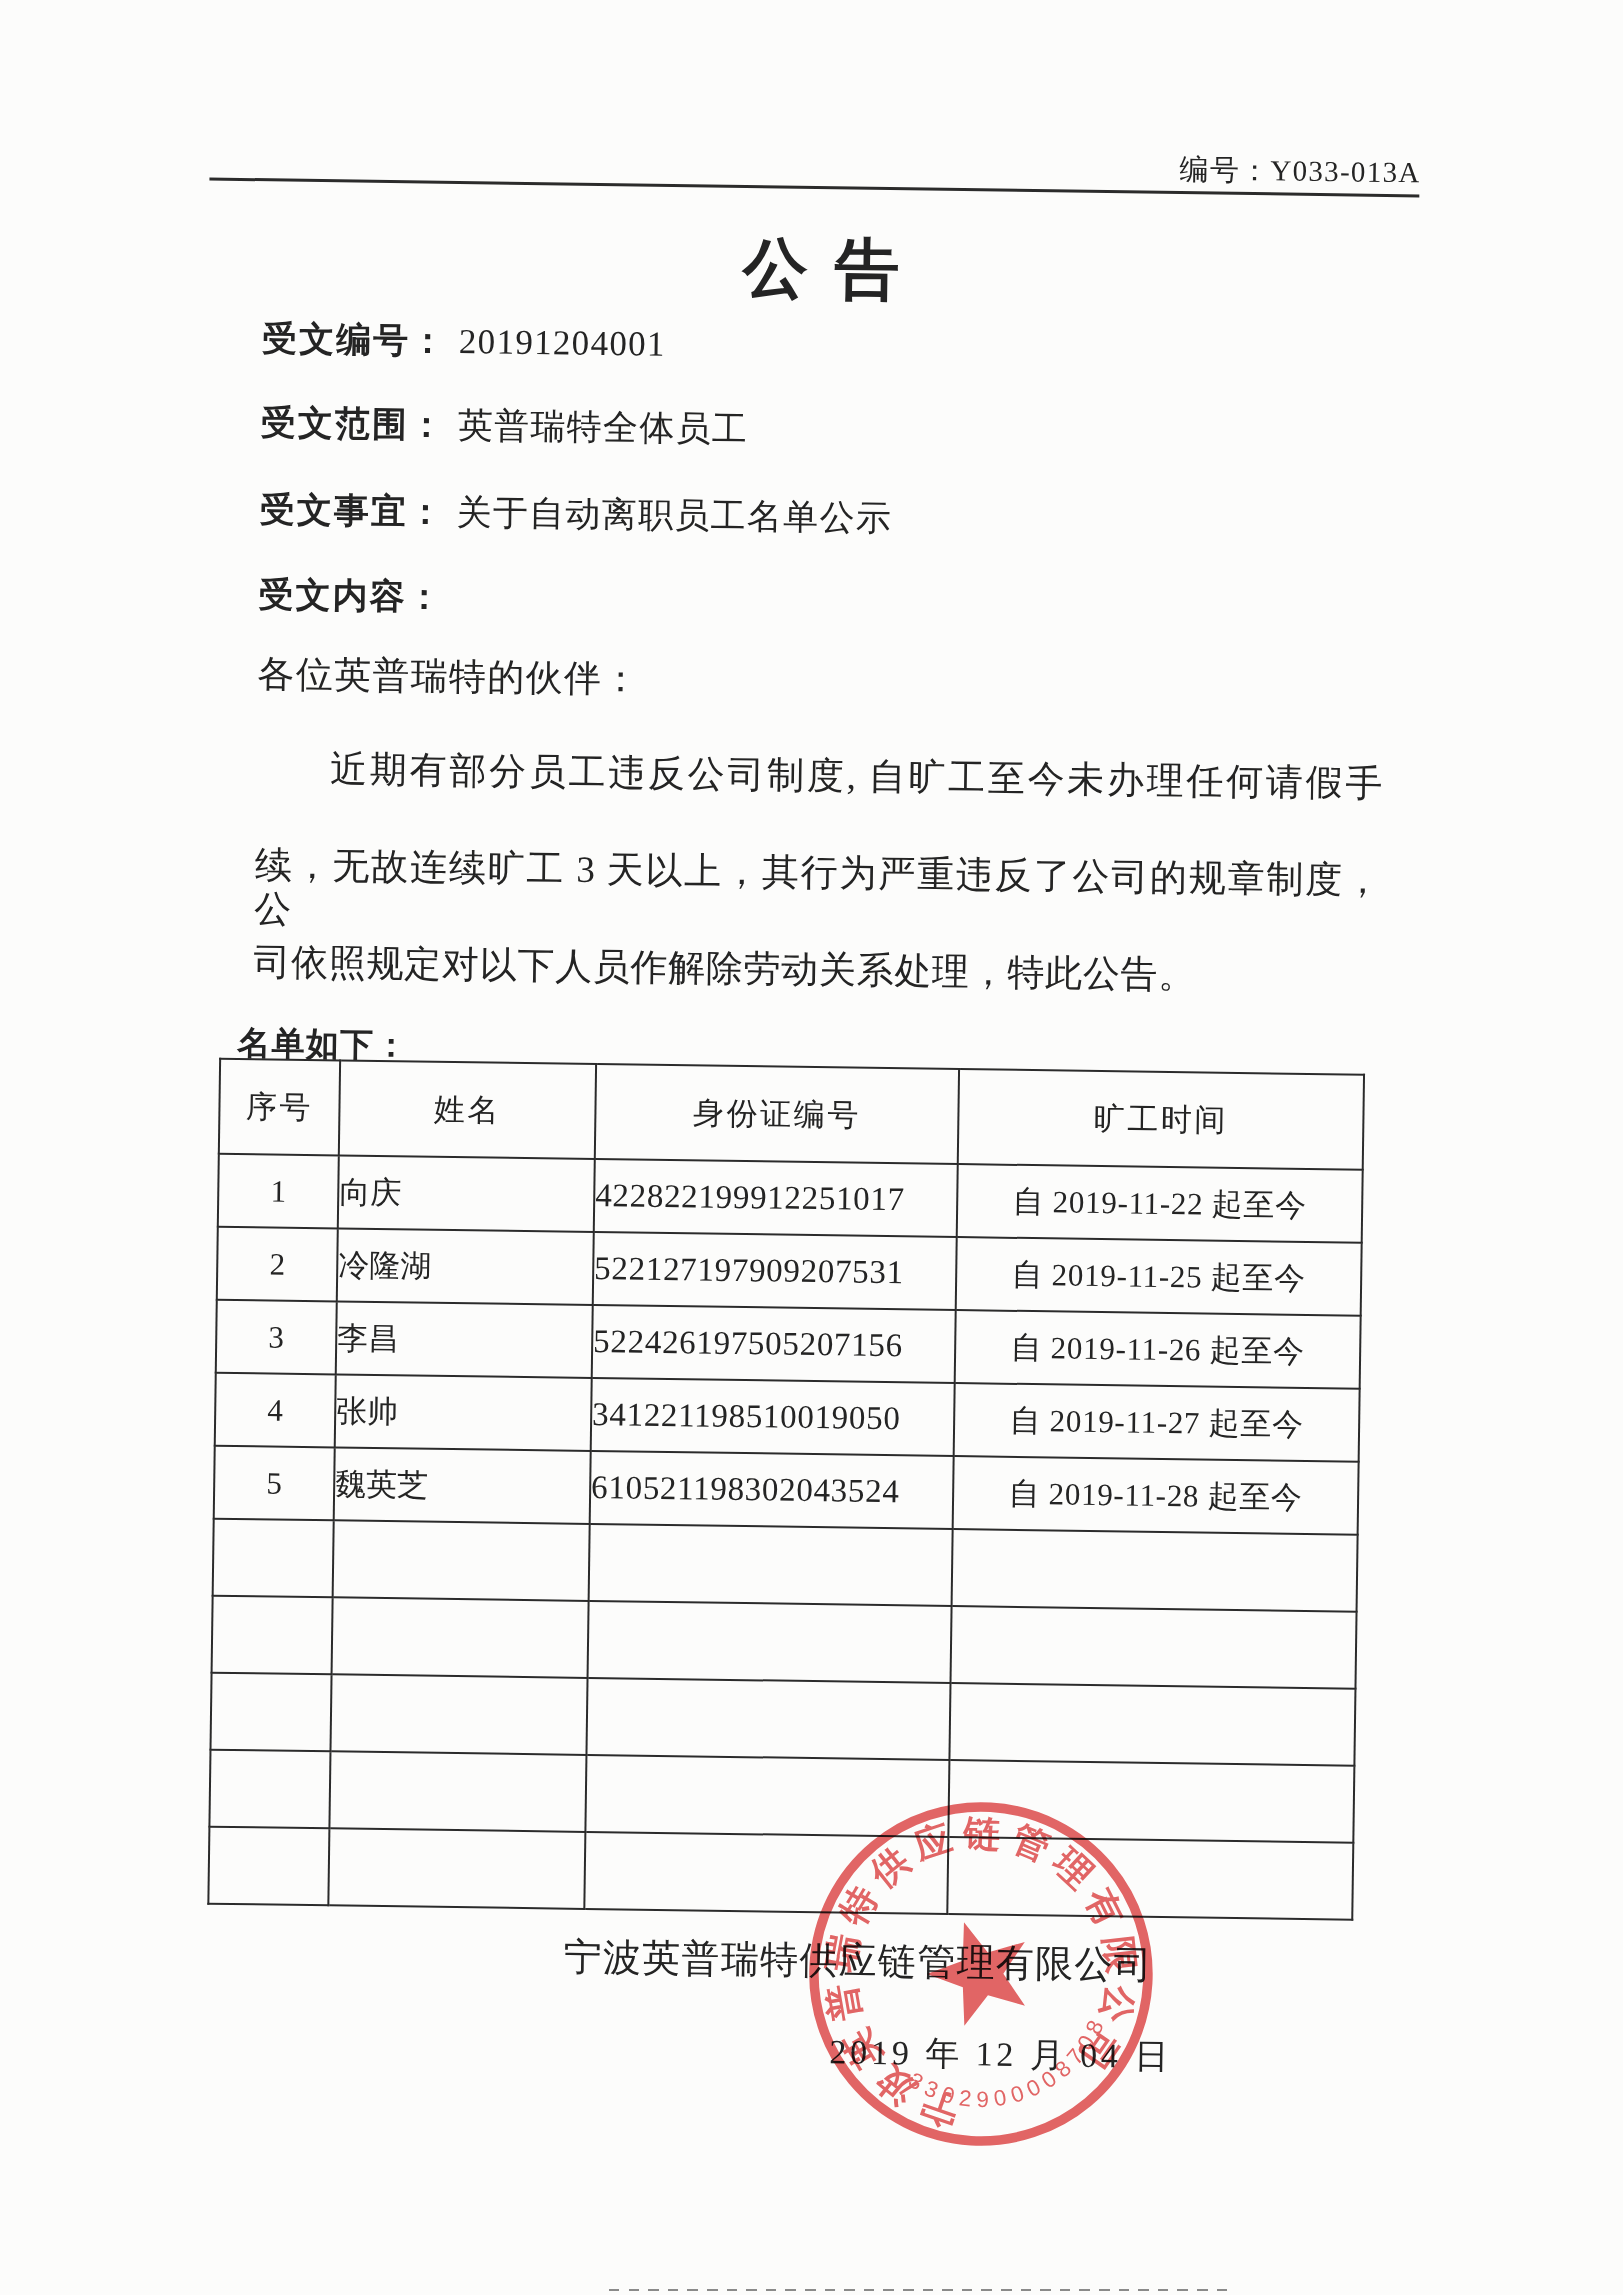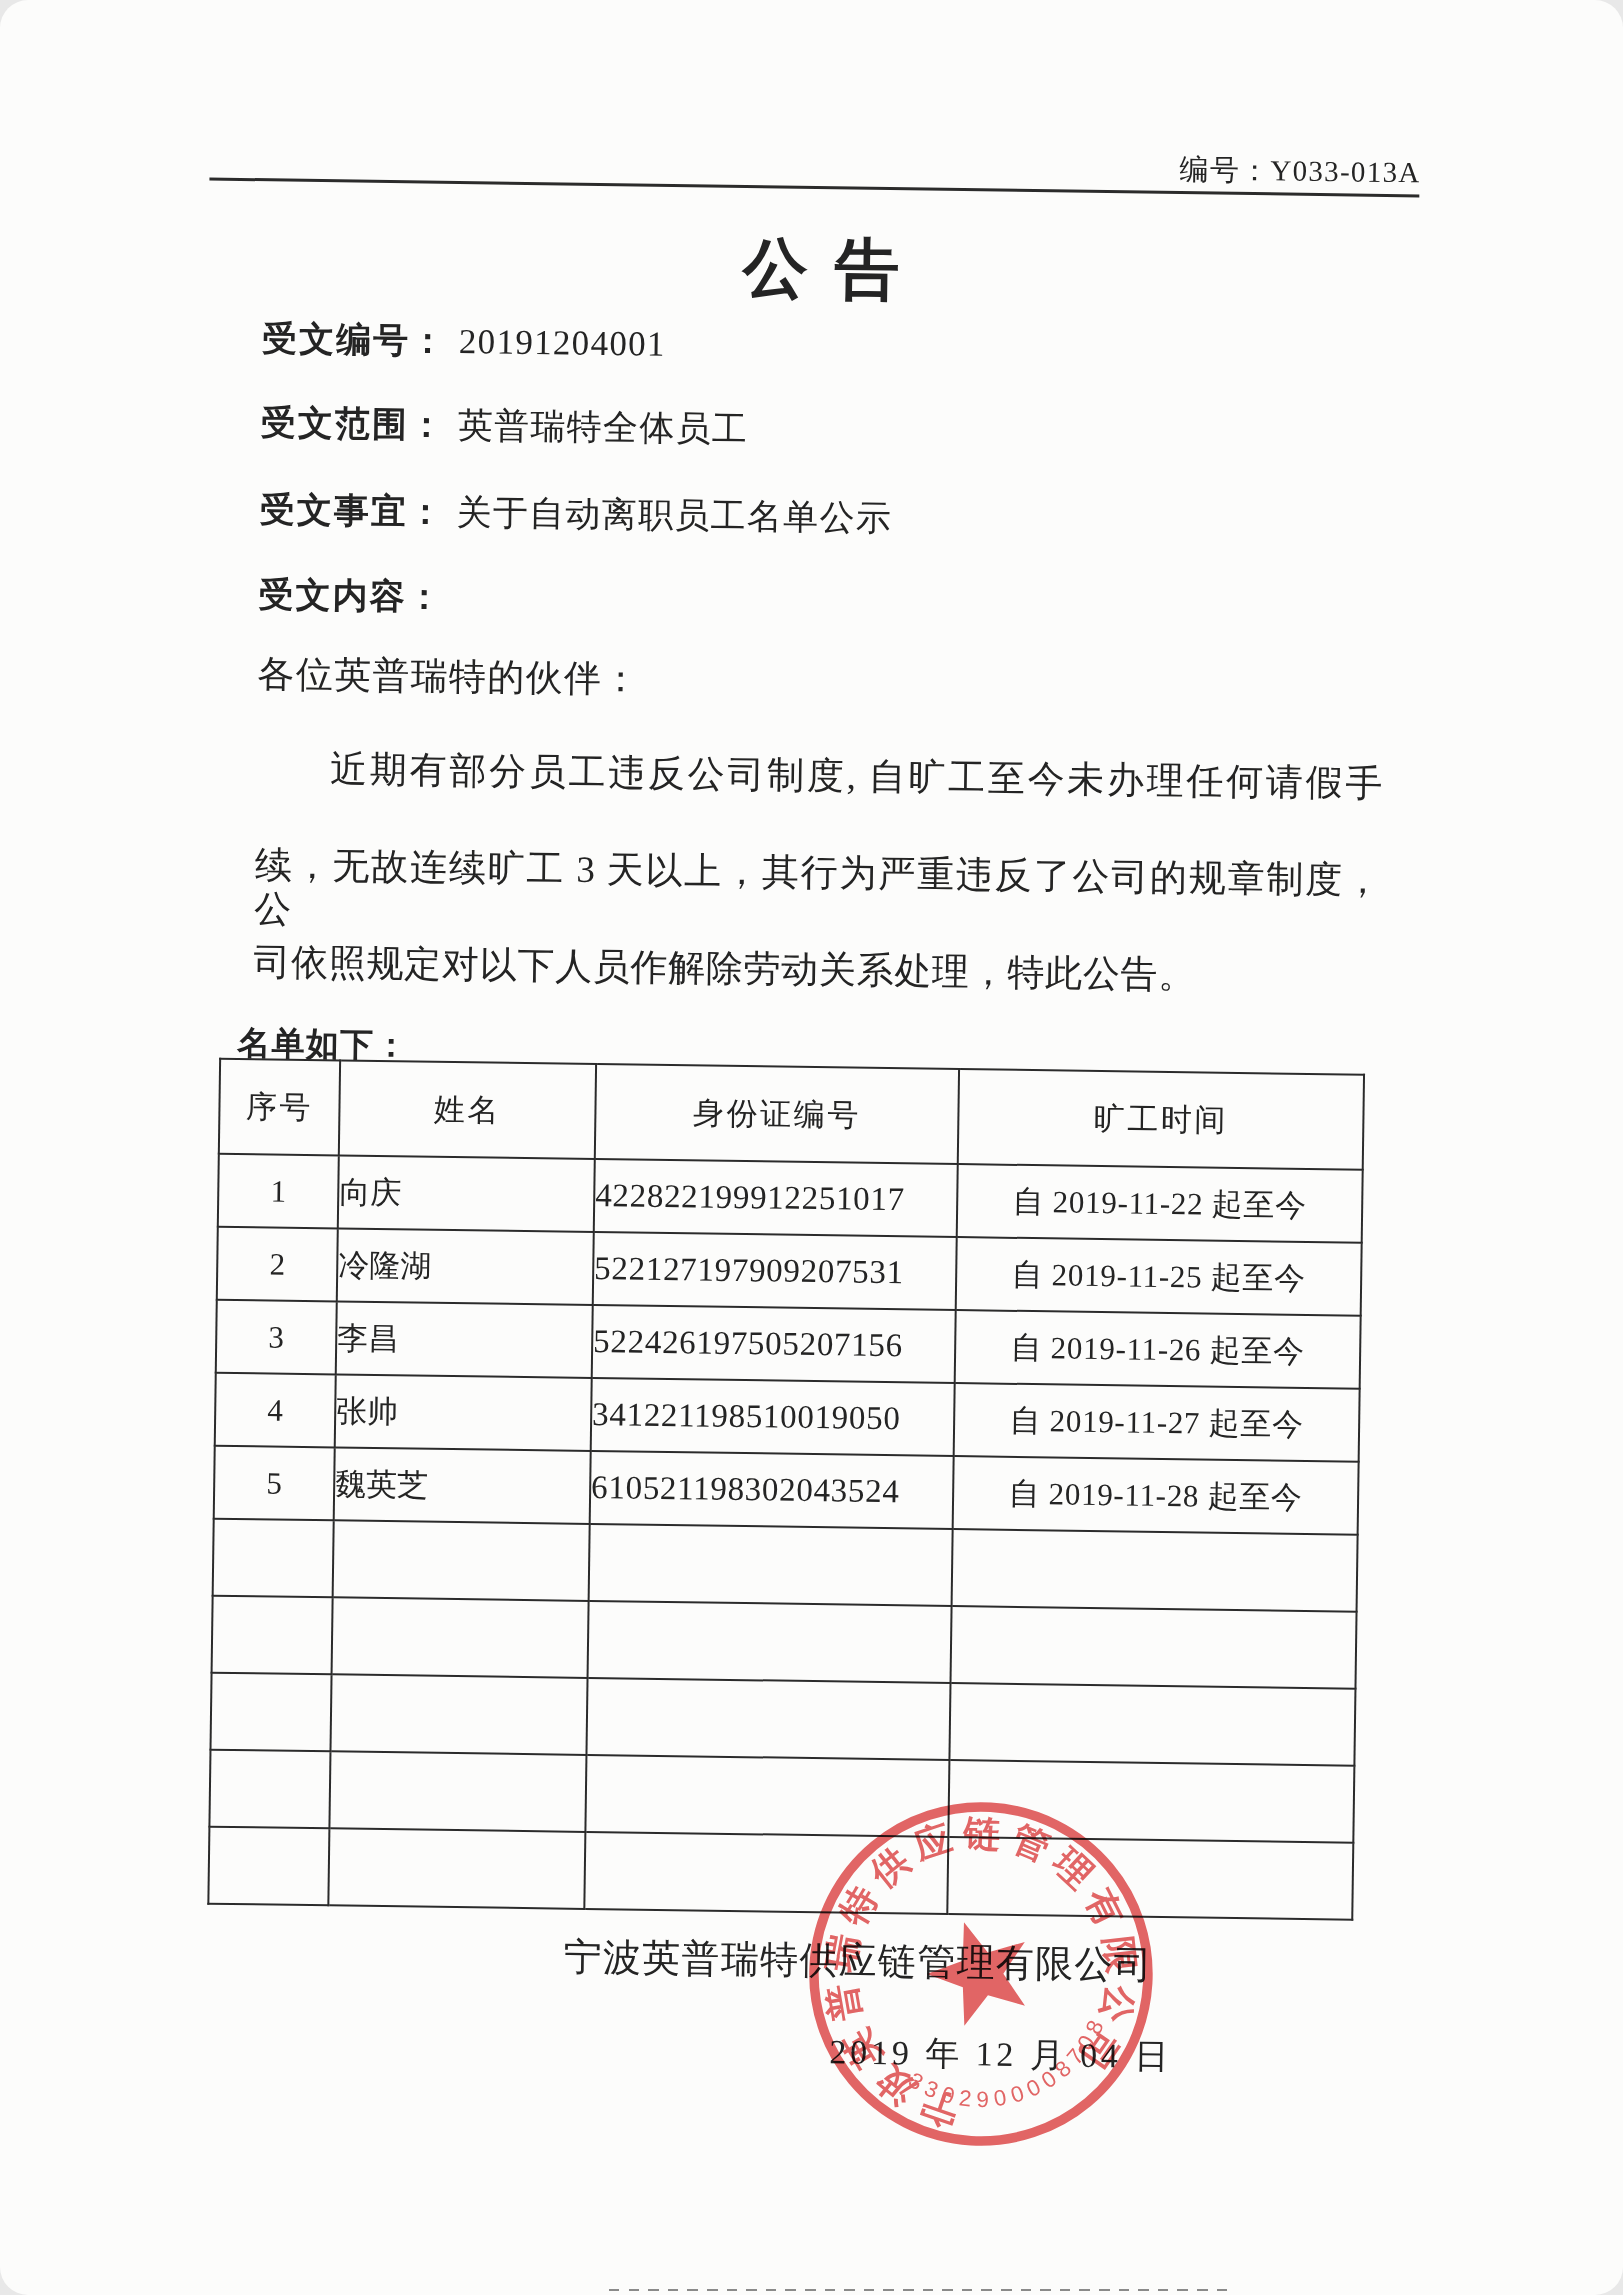--- a/index.html
+++ b/index.html
@@ -1,18 +1,18 @@
 <!DOCTYPE html>
 <html lang="zh" style="font-size:10.5px"><head>
 <meta charset="utf-8">
 <style>
   html,body{margin:0;padding:0;background:#e8e8e8;}
   .page{
     position:relative;width:1623px;height:2295px;background:#fcfcfb;
-    overflow:hidden;font-family:"Liberation Serif","DejaVu Serif",serif;color:#242424;border-radius:28px;
+    overflow:hidden;font-family:"Liberation Serif","DejaVu Serif",serif;color:#242424;
   }
   .rotated{position:absolute;inset:0;transform:rotate(0.8deg);transform-origin:812px 1145px;}
   .abs{position:absolute;}
   
   .ref-line{top:145px;left:982px;width:425px;text-align:right;font-size:29px;letter-spacing:1.3px;}
   .top-rule{top:186px;left:196px;width:1210px;height:3.3px;background:#2b2b2b;}
   .doc-title{top:225px;left:0;width:1623px;text-align:center;font-size:65px;font-weight:bold;letter-spacing:5.2px;}
   
   .field{left:251px;font-size:35px;white-space:nowrap;}
   .field .lbl{font-weight:bold;letter-spacing:2px;}

